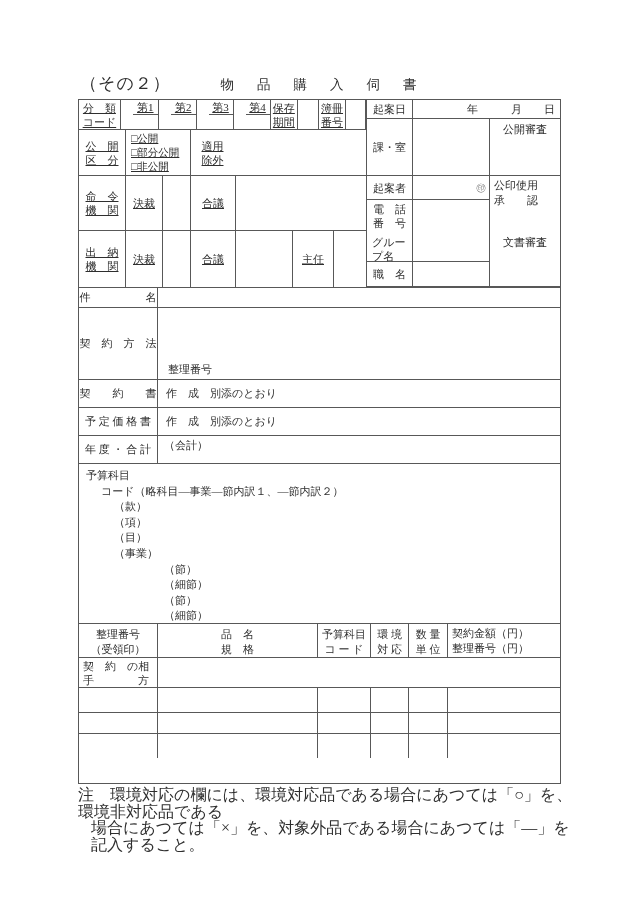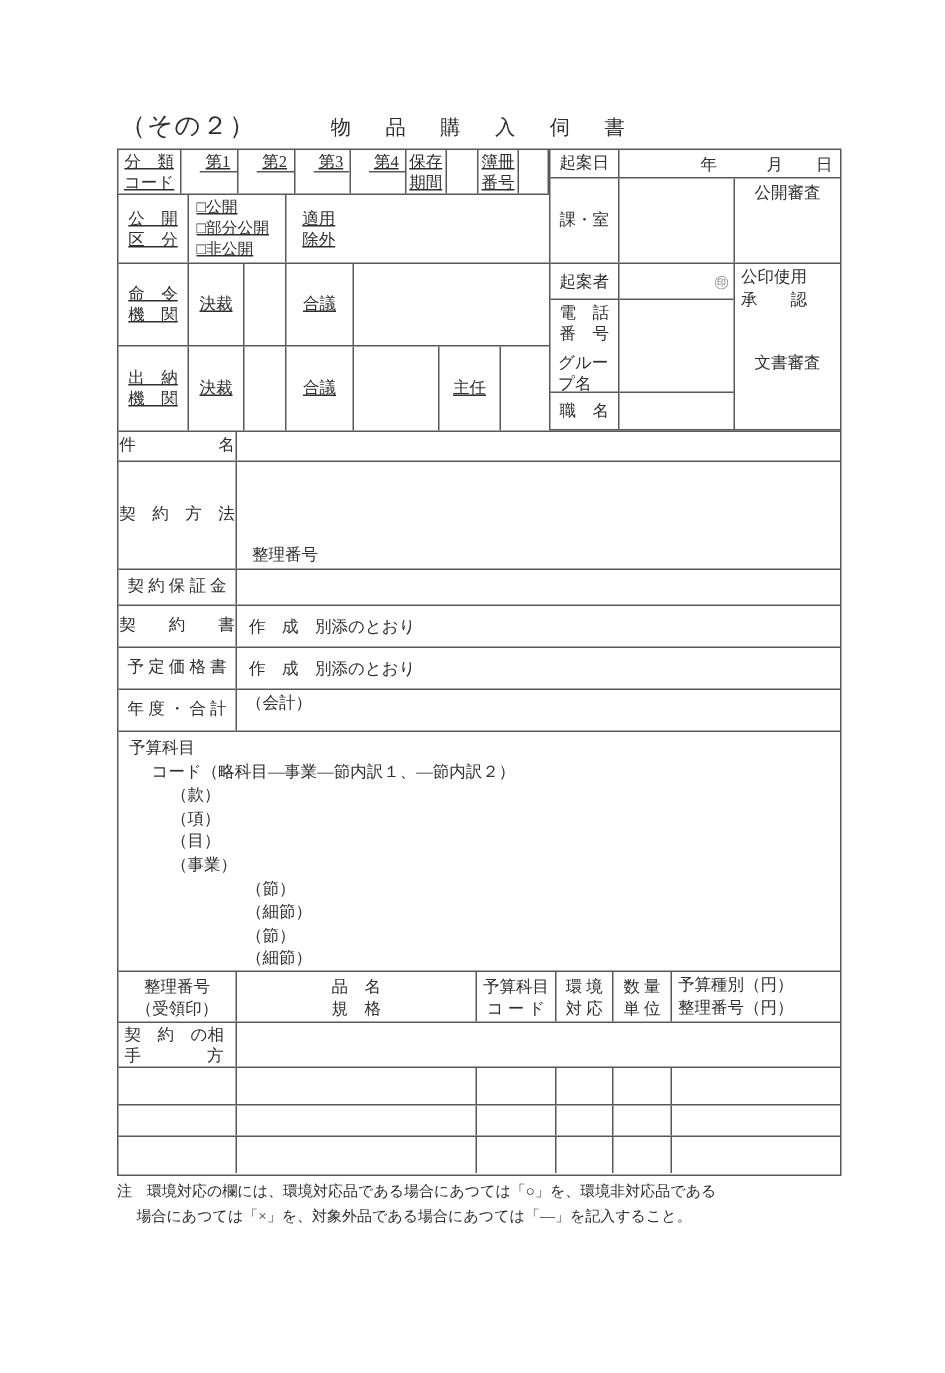--- a/index.html
+++ b/index.html
@@ -46,21 +46,21 @@
   .hoho .checks { text-align:right; padding-right:1px; }
   .nendo { padding:2px 0 0 6px; line-height:14px; }
   .yosan { padding:4px 0 0 0; line-height:15.6px; }
   .yosan div { white-space:pre; }
   .ind0 { padding-left:7px; } .ind1 { padding-left:22px; }
   .ind2 { padding-left:35px; } .ind3 { padding-left:85px; }
   .th { line-height:15px; padding-top:2px;justify-content:center; }
   .th-left { padding:2px 0 0 4px; line-height:15px; }
   .datecell { display:flex; align-items:center; justify-content:flex-end;
               padding-right:5px; white-space:pre; }
-  .note { position:absolute; left:78px; top:787px; width:500px; font-size:10px;
+  .note { position:absolute; left:78px; top:787px; width:500px; font-size:16px;
           line-height:16.5px; }
   .note .l2 { padding-left:13px; }
   .wpre { white-space:pre; }
 </style>
 </head>
 <body>
 
 <div class="corner">（その２）</div>
 <div class="title">物品購入伺書</div>
 
@@ -199,24 +199,20 @@
     <div class="c content"></div>
   </div>
 
   <div class="r" style="height:72px">
     <div class="lbl">契　約　方　法</div>
     <div class="c content hoho">
       <div>整理番号</div>
     </div>
   </div>
 
-  <div class="r" style="height:24px">
-    <div class="lbl">契 約 保 証 金</div>
-    <div class="c content"></div>
-  </div>
 
   <div class="r" style="height:28px">
     <div class="lbl">契　　約　　書</div>
     <div class="c content vcent wpre">作　成　別添のとおり</div>
   </div>
 
   <div class="r" style="height:28px">
     <div class="lbl">予 定 価 格 書</div>
     <div class="c content vcent wpre">作　成　別添のとおり</div>
   </div>
@@ -256,21 +252,21 @@
     </div>
     <div class="c cc th" style="width:38px">
       <div class="wpre">環 境</div>
       <div class="wpre">対 応</div>
     </div>
     <div class="c cc th" style="width:39px">
       <div class="wpre">数 量</div>
       <div class="wpre">単 位</div>
     </div>
     <div class="c th-left" style="flex:1">
-      <div>予算種別（円）</div>
+      <div>契約金額（円）</div>
       <div>整理番号（円）</div>
     </div>
   </div>
 
   <div class="r" style="height:30px">
     <div class="c" style="width:79px;padding:1px 0 0 4px;line-height:14px">
       <div class="wpre">契　約　の相</div>
       <div class="wpre">手　　　　方</div>
     </div>
     <div class="c" style="flex:1"></div>

